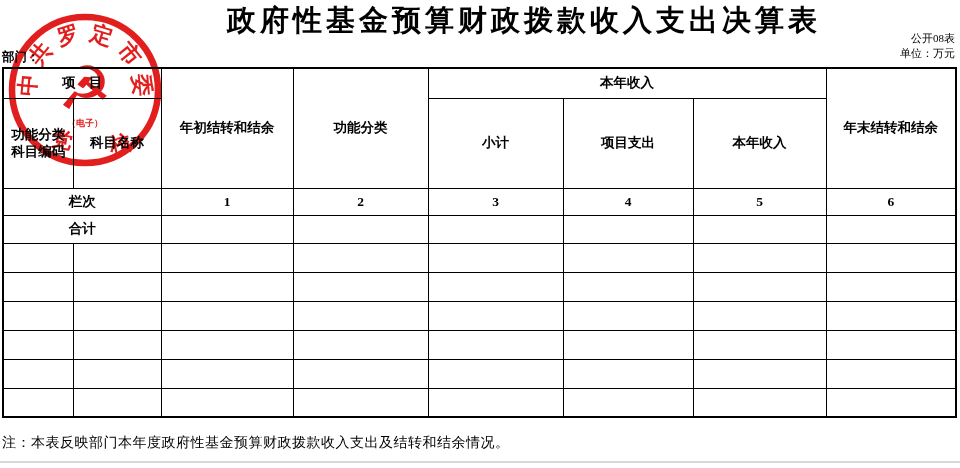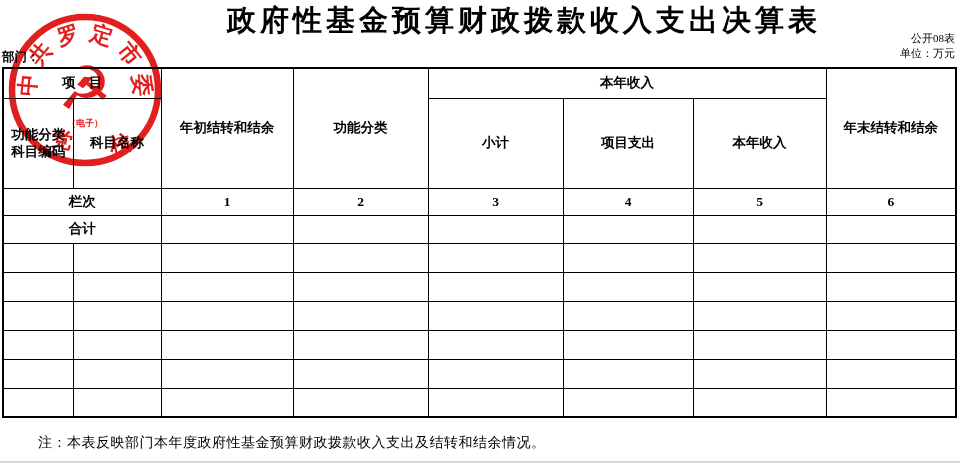--- a/index.html
+++ b/index.html
@@ -22,21 +22,21 @@
     position:absolute;top:67px;left:2px;width:953px;
     border-collapse:collapse;table-layout:fixed;
     border:2px solid #000;
   }
   table.decl td{
     border:1px solid #000;text-align:center;vertical-align:middle;
     font-size:13.5px;font-weight:bold;padding:0;overflow:hidden;
   }
   td.func-code{white-space:pre-line;font-size:12.5px;line-height:17px;}
   .note{
-    position:absolute;top:434px;left:2px;font-size:14px;font-weight:normal;letter-spacing:0.5px;margin-left:36px;
+    position:absolute;top:434px;left:2px;font-size:14px;font-weight:normal;letter-spacing:0.5px;
   }
   .page-edge{
     position:absolute;top:461px;left:0;width:960px;height:2px;background:#d8d8d8;
   }
   .stamp{
     position:absolute;left:4px;top:8px;width:162px;height:164px;
     mix-blend-mode:multiply;opacity:0.95;pointer-events:none;
   }
   .stamp text{font-family:"Liberation Serif","DejaVu Serif",serif;}
   .stamp .emblem{font-family:"DejaVu Sans",sans-serif;}

